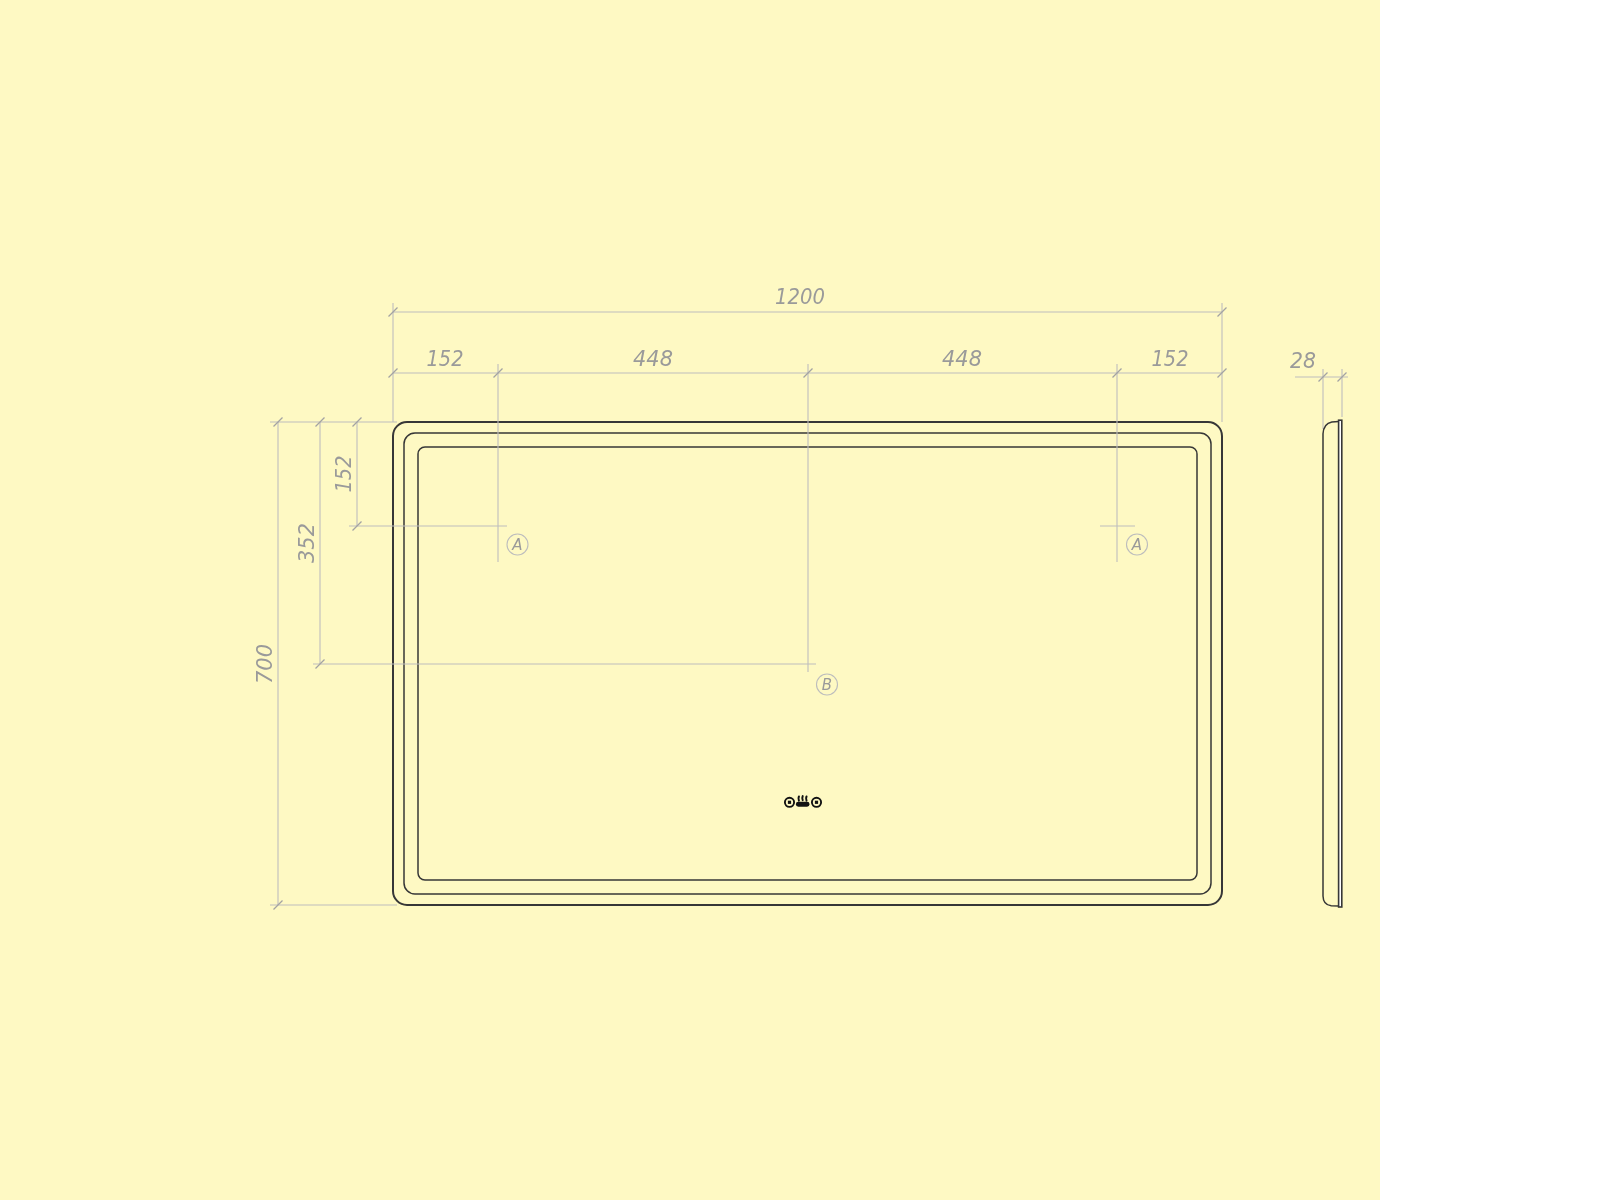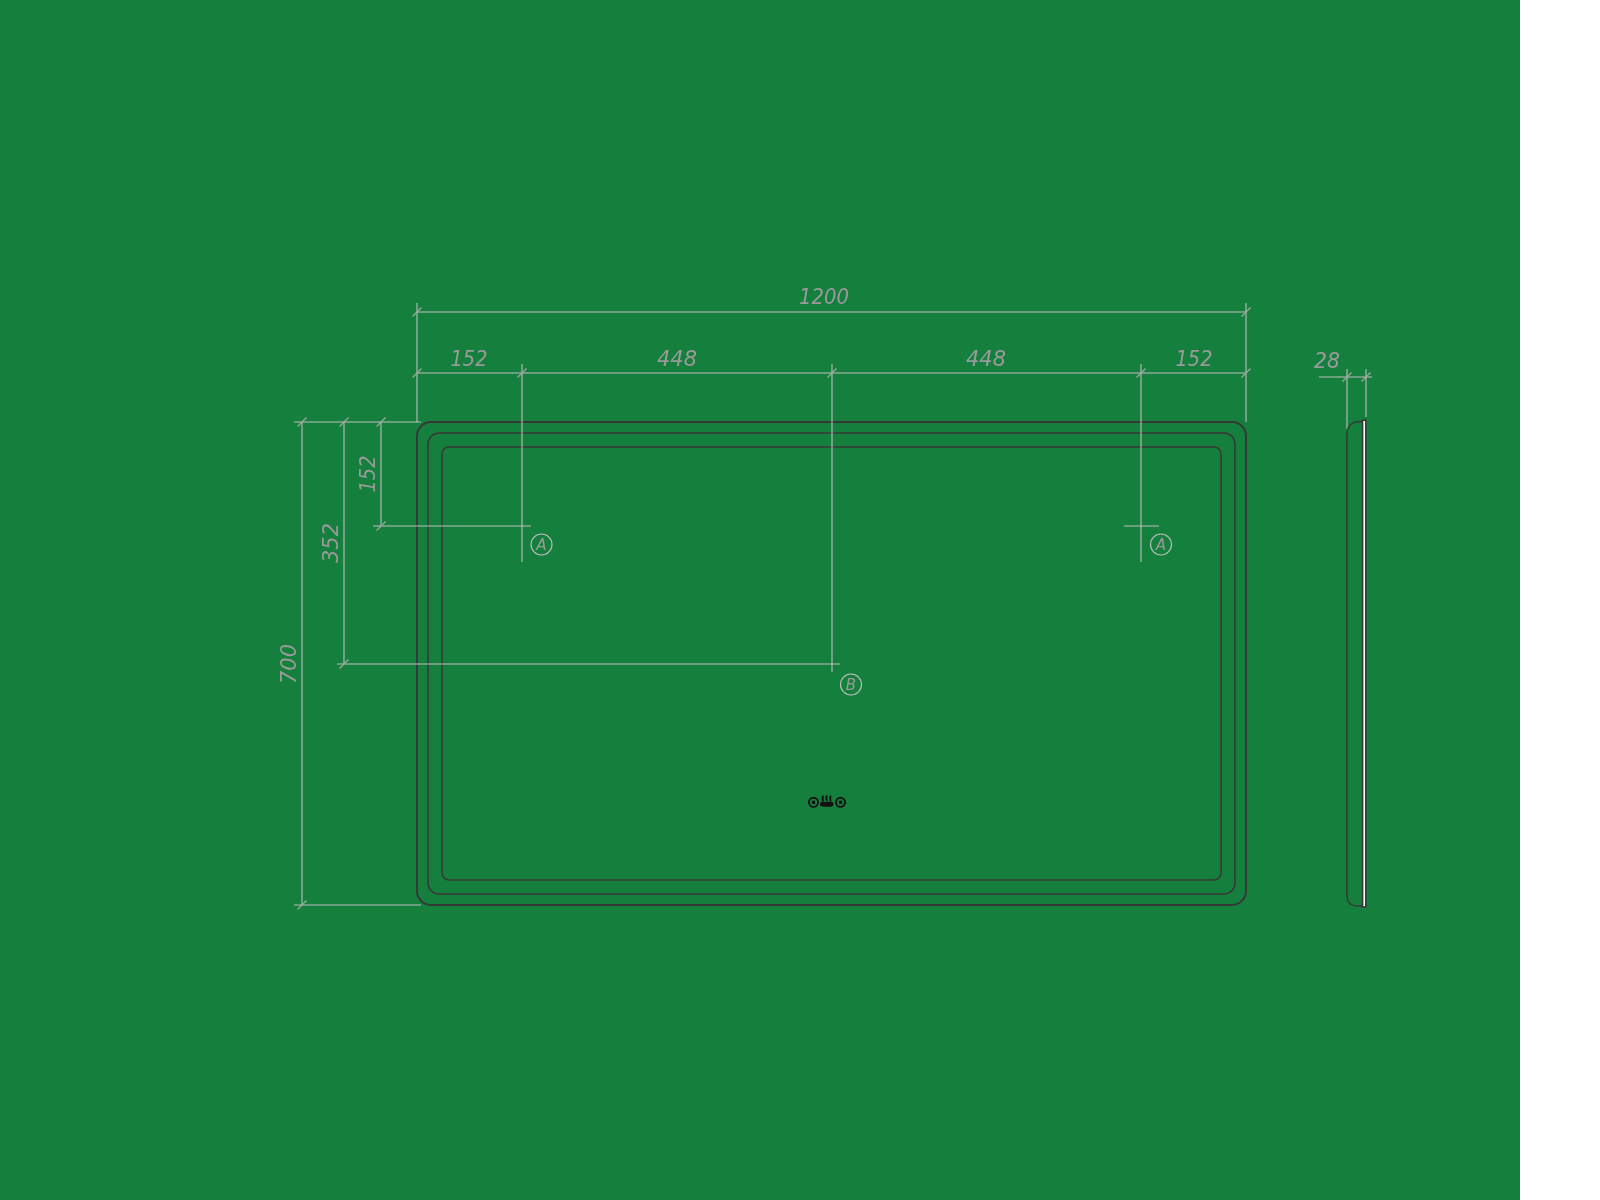--- a/index.html
+++ b/index.html
@@ -1,16 +1,16 @@
 <!DOCTYPE html>
 <html><head>
 <meta charset="utf-8">
 <style>
   html,body{margin:0;padding:0;background:#ffffff;}
-  .page{position:relative;width:1496px;height:1200px;background:#15803d;overflow:hidden;padding-left:24px;}
+  .page{position:relative;width:1380px;height:1200px;background:#fef9c3;overflow:hidden;}
   svg{display:block;}
   .dim-text{
     font-family:"DejaVu Sans",sans-serif;
     font-style:italic;
     font-size:22px;
   }
   .marker-text{
     font-family:"DejaVu Sans",sans-serif;
     font-style:italic;
     font-size:15px;

